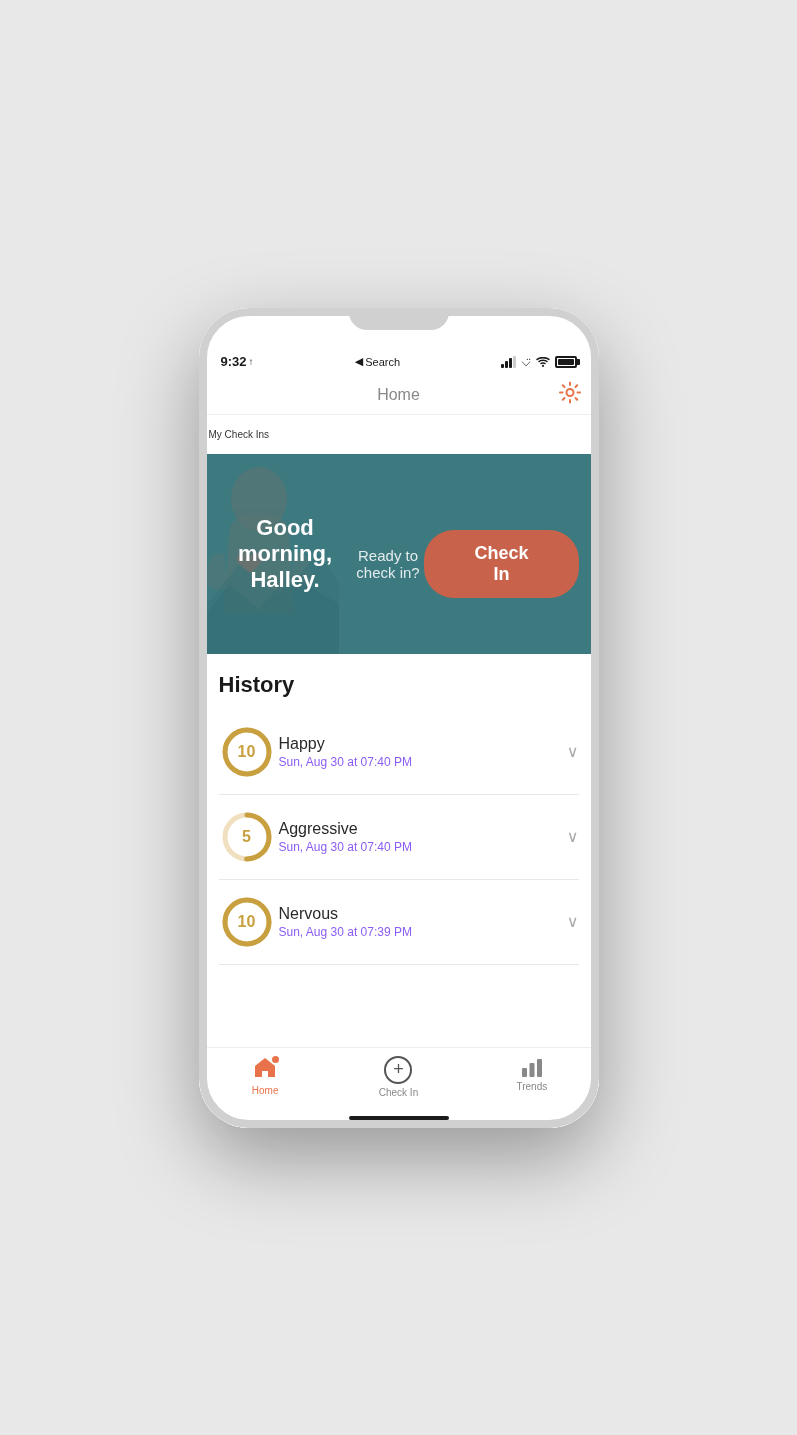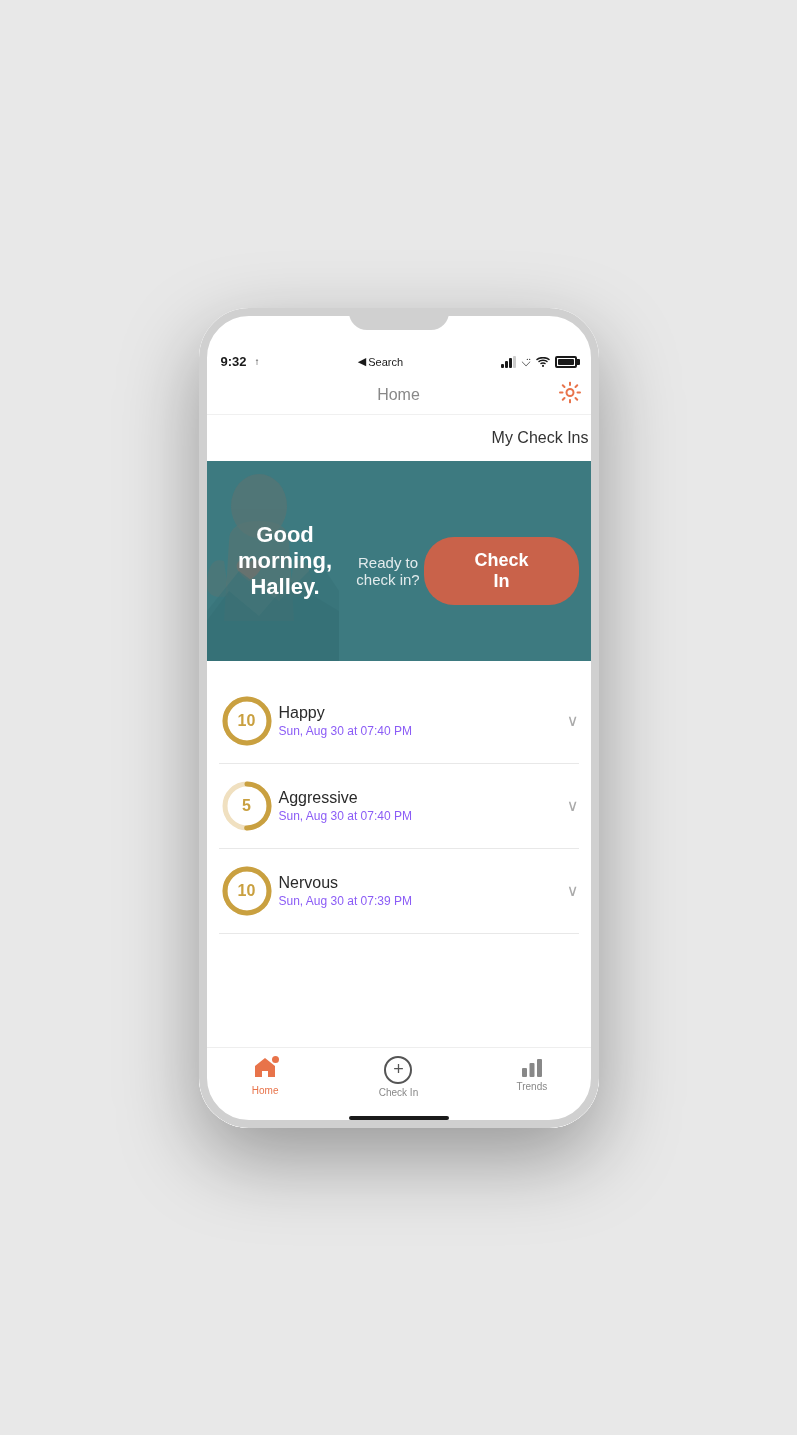--- a/index.html
+++ b/index.html
@@ -55,21 +55,21 @@
       height: 28px;
       display: flex;
       align-items: center;
       justify-content: space-between;
       padding: 0 22px;
       flex-shrink: 0;
     }
     .status-left {
       display: flex;
       align-items: center;
-      gap: 8px;
+      gap: 2px;
       font-size: 11px;
       font-weight: 600;
       color: #1a1a1a;
     }
     .status-time { font-size: 13px; font-weight: 700; }
     .status-back {
       font-size: 11px;
       color: #1a1a1a;
       display: flex;
       align-items: center;
@@ -156,22 +156,22 @@
       font-size: 20px;
     }
     .tabs-row {
       display: flex;
       background: #e8f4f4;
       flex-shrink: 0;
     }
     .tab {
       flex: 1;
       padding: 14px 10px;
-      text-align: right;
-      font-size: 16px;
+      text-align: left;
+      font-size: 10px;
       color: #555;
       cursor: pointer;
       position: relative;
     }
     .tab.active {
       background: #fff;
       border-radius: 8px 8px 0 0;
       font-weight: 500;
       color: #333;
     }
@@ -412,20 +412,21 @@
           <path d="M0 170 L30 130 L60 155 L90 120 L140 150 L140 200 L0 200Z" fill="#1e5058" opacity="0.4"></path>
         </svg>
       </div>
 
       <span class="hero-greeting">Good morning, Halley.</span>
       <span class="hero-sub">Ready to check in?</span>
       <button class="checkin-btn">Check In</button>
     </div>
 
     <div class="history-section">
+      <div class="history-title">History</div>
 
       <div class="history-item">
         <div class="circle-score">
           <svg viewBox="0 0 56 56">
             <circle cx="28" cy="28" r="22" fill="none" stroke="#f0e0c0" stroke-width="5"></circle>
             <circle cx="28" cy="28" r="22" fill="none" stroke="#c9a040" stroke-width="5" stroke-dasharray="138.2 0" stroke-linecap="round"></circle>
           </svg>
           <span class="score-text">10</span>
         </div>
         <div class="item-info">

